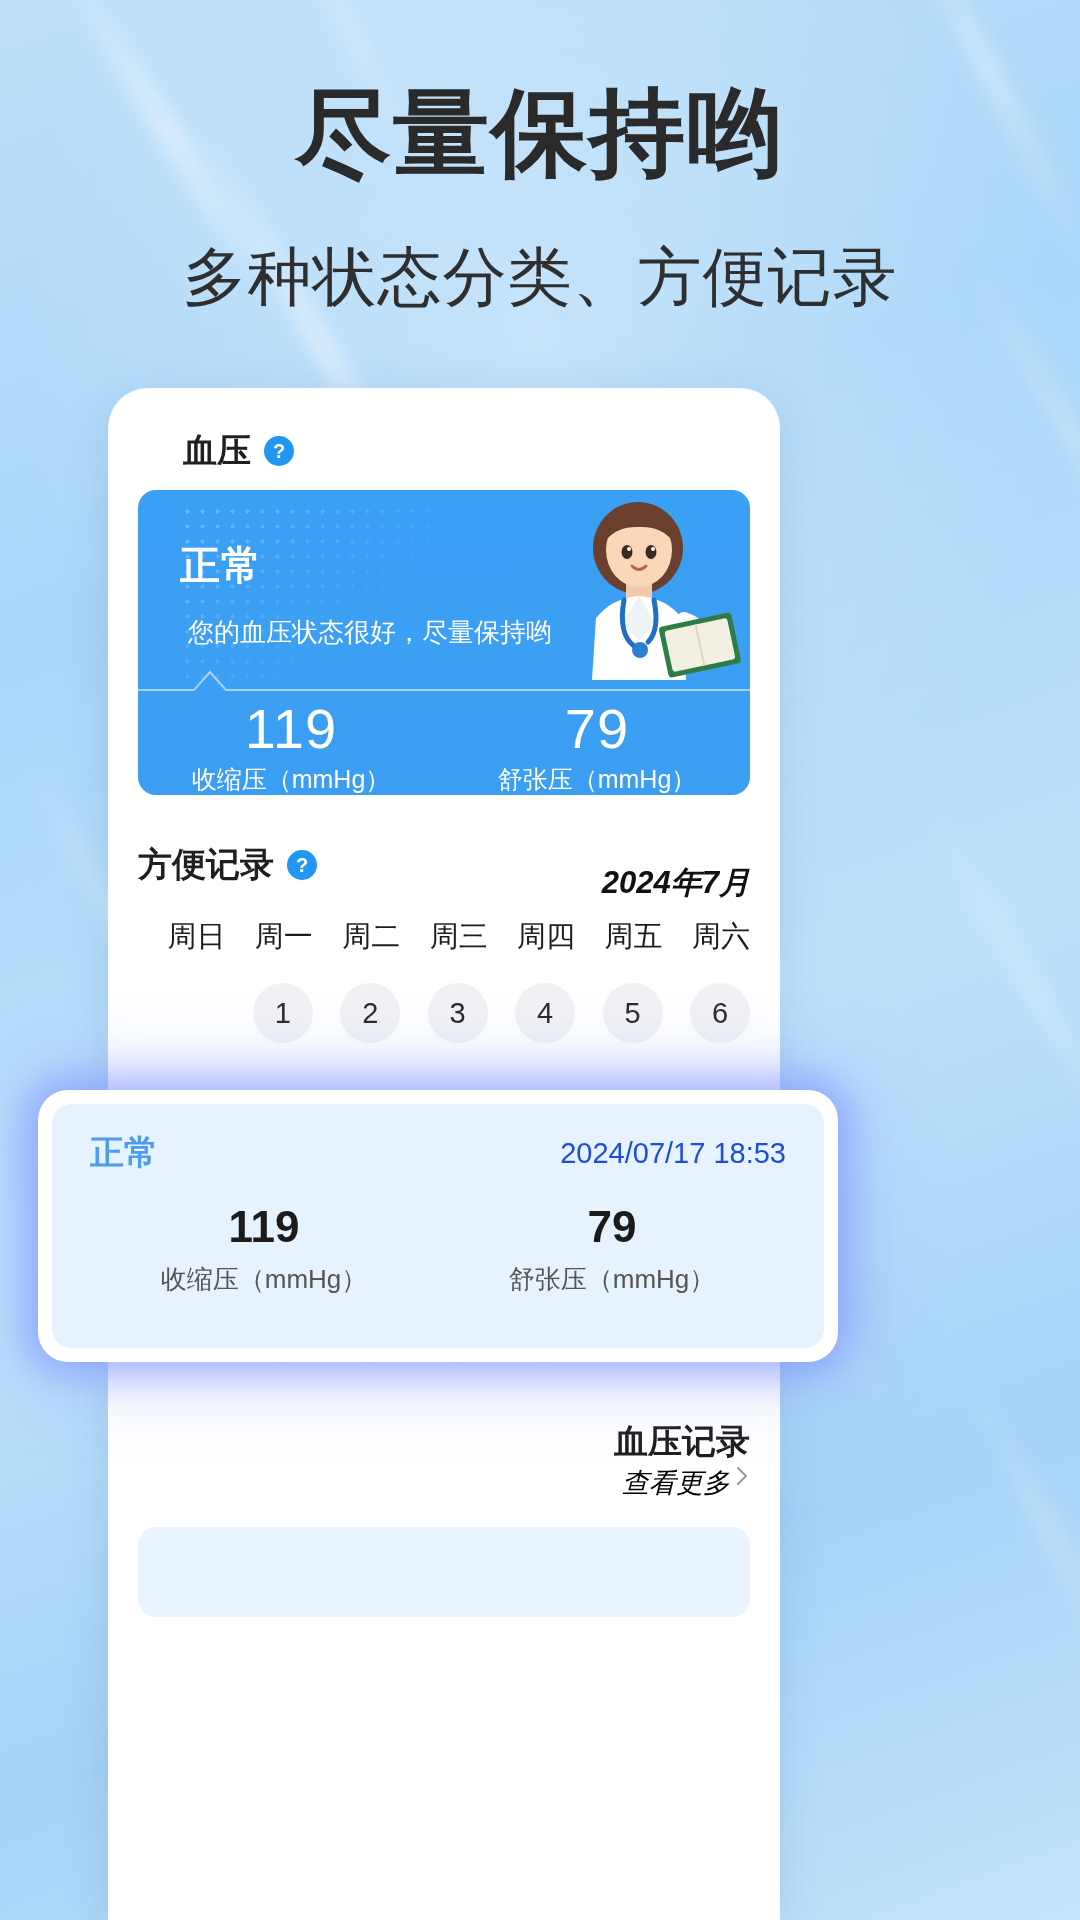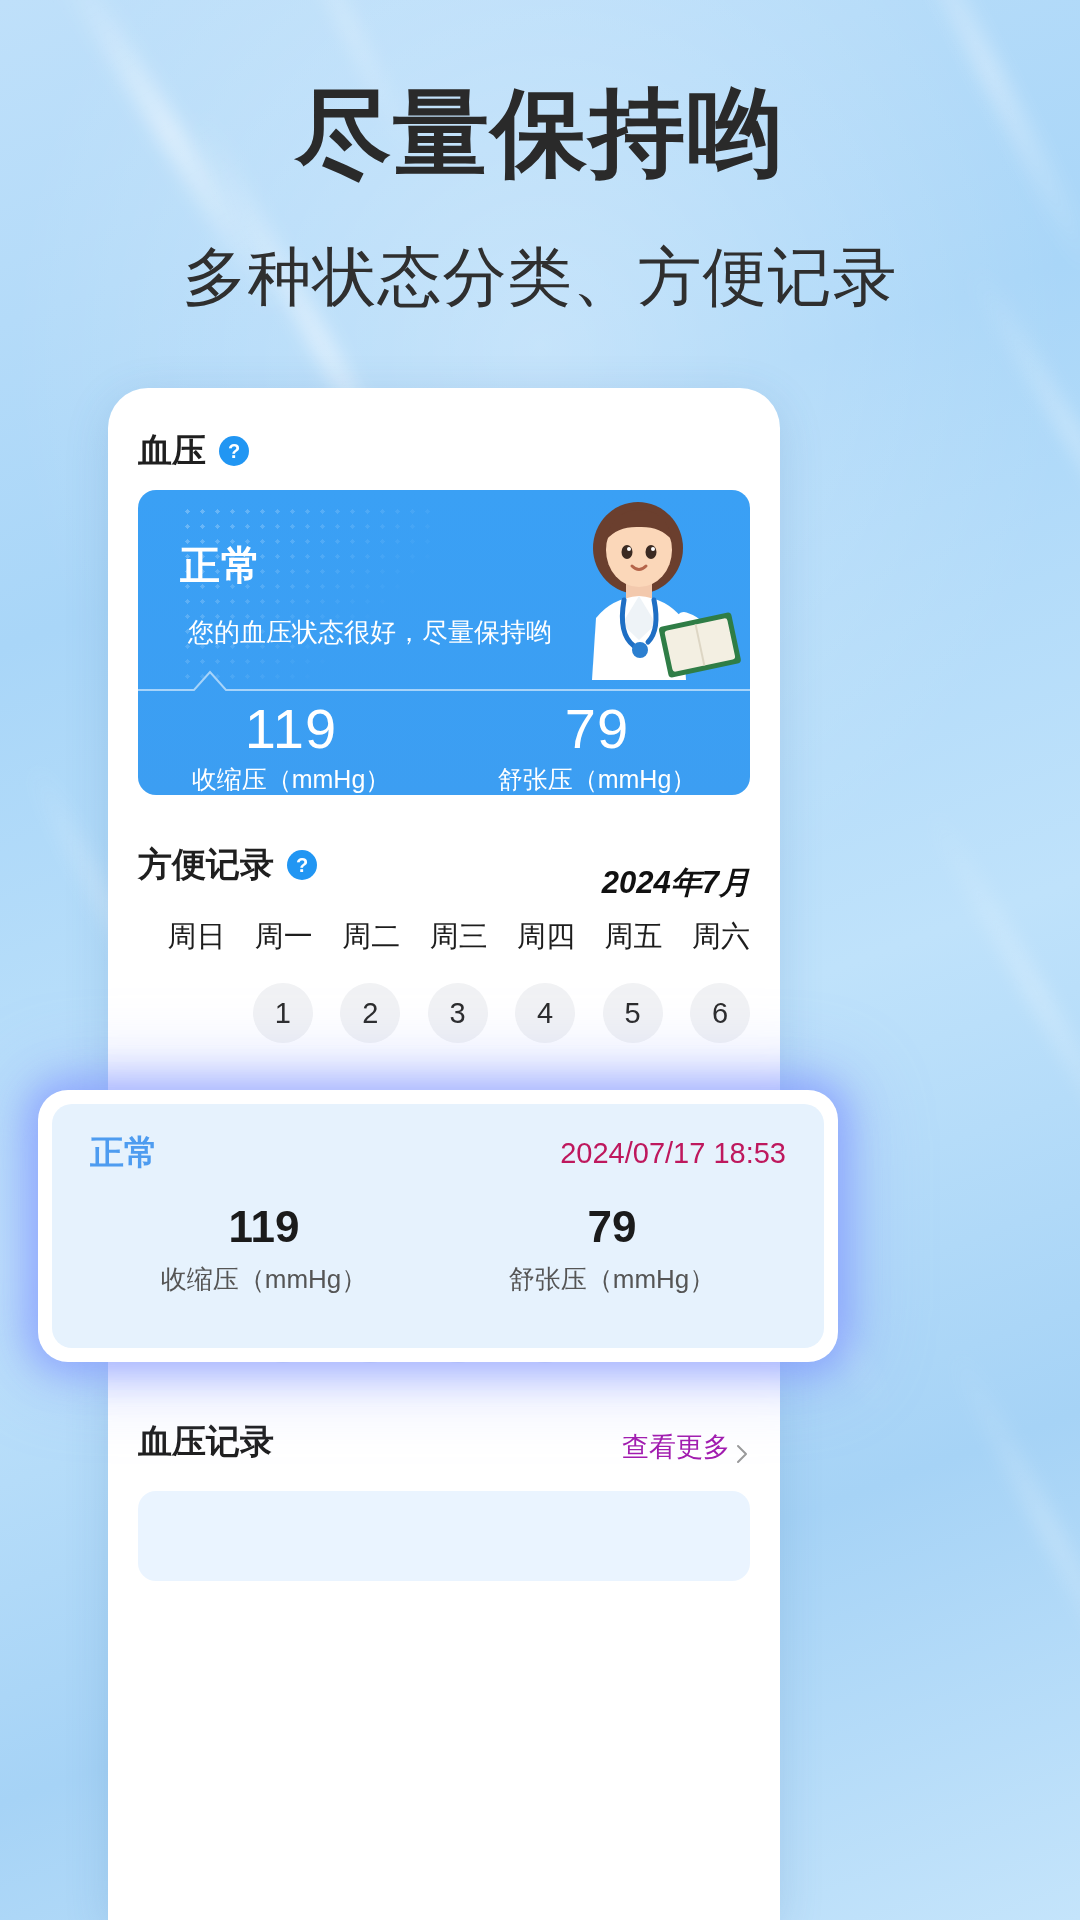--- a/index.html
+++ b/index.html
@@ -47,21 +47,21 @@
     background:#ffffff;
     border-radius:40px 40px 0 0;
     box-shadow:0 10px 44px rgba(60,110,170,.18);
     overflow:hidden;
   }
   .phone-inner { padding:0 30px; }
 
   
   .card-head {
     display:flex; align-items:center; justify-content:space-between;
-    height:92px; padding-top:34px;
+    height:92px; padding-top:34px;margin-left:45px;
   }
   .card-head .left { display:flex; align-items:center; gap:13px; }
   .card-title { font-size:34px; font-weight:bold; color:#1f1f1f; }
   .card-title-big { font-size:34px; font-weight:bold; color:#1f1f1f; }
   .help-icon {
     width:30px; height:30px; border-radius:50%;
     background:#2196f3; color:#fff;
     font-size:20px; font-weight:bold;
     display:flex; align-items:center; justify-content:center;
     line-height:1;
@@ -129,23 +129,24 @@
   .day-empty { visibility:hidden; }
 
   .spacer-rows { height:256px; }
 
   .daysrow.last { margin-top:0; }
 
   
   .record-head {
     display:flex; align-items:flex-end; justify-content:space-between;
     margin-top:52px;
+    flex-direction:column;
   }
   .record-title { font-size:34px; font-weight:bold; color:#1f1f1f; }
-  .record-more { font-size:27px; color:#a21caf; display:flex; align-items:flex-end; gap:4px; }
+  .record-more { font-size:27px; color:#000000; display:flex; align-items:flex-start; gap:4px;font-style:italic; }
   .record-card {
     margin-top:26px; height:90px; border-radius:18px; background:#eaf4ff;
   }
 
   
   .detail-wrap {
     position:absolute;
     left:38px; top:1090px;
     width:800px; height:272px;
   }
@@ -157,21 +158,21 @@
                0 0 70px 24px rgba(150,170,255,.35);
   }
   .detail-card {
     position:absolute; left:14px; top:14px; right:14px; bottom:14px;
     background:#e6f2fd;
     border-radius:20px;
     padding:26px 38px 0 38px;
   }
   .detail-top { display:flex; align-items:center; justify-content:space-between; }
   .detail-status { font-size:34px; color:#4e9cf0; font-weight:bold; }
-  .detail-time { font-size:29px; color:#be185d; }
+  .detail-time { font-size:29px; color:#1d4ed8; }
   .detail-readings { display:flex; margin-top:26px; }
   .detail-reading { flex:1; text-align:center; }
   .detail-reading .val { font-size:44px; font-weight:bold; color:#1b1b1b; }
   .detail-reading .lbl { font-size:26px; color:#555; margin-top:10px; }
 </style>
 </head>
 <body>
 
 <div class="bg-texture">
   <div class="streak" style="left:-40px;  top:120px; width:420px; height:26px; transform:rotate(58deg);"></div>

